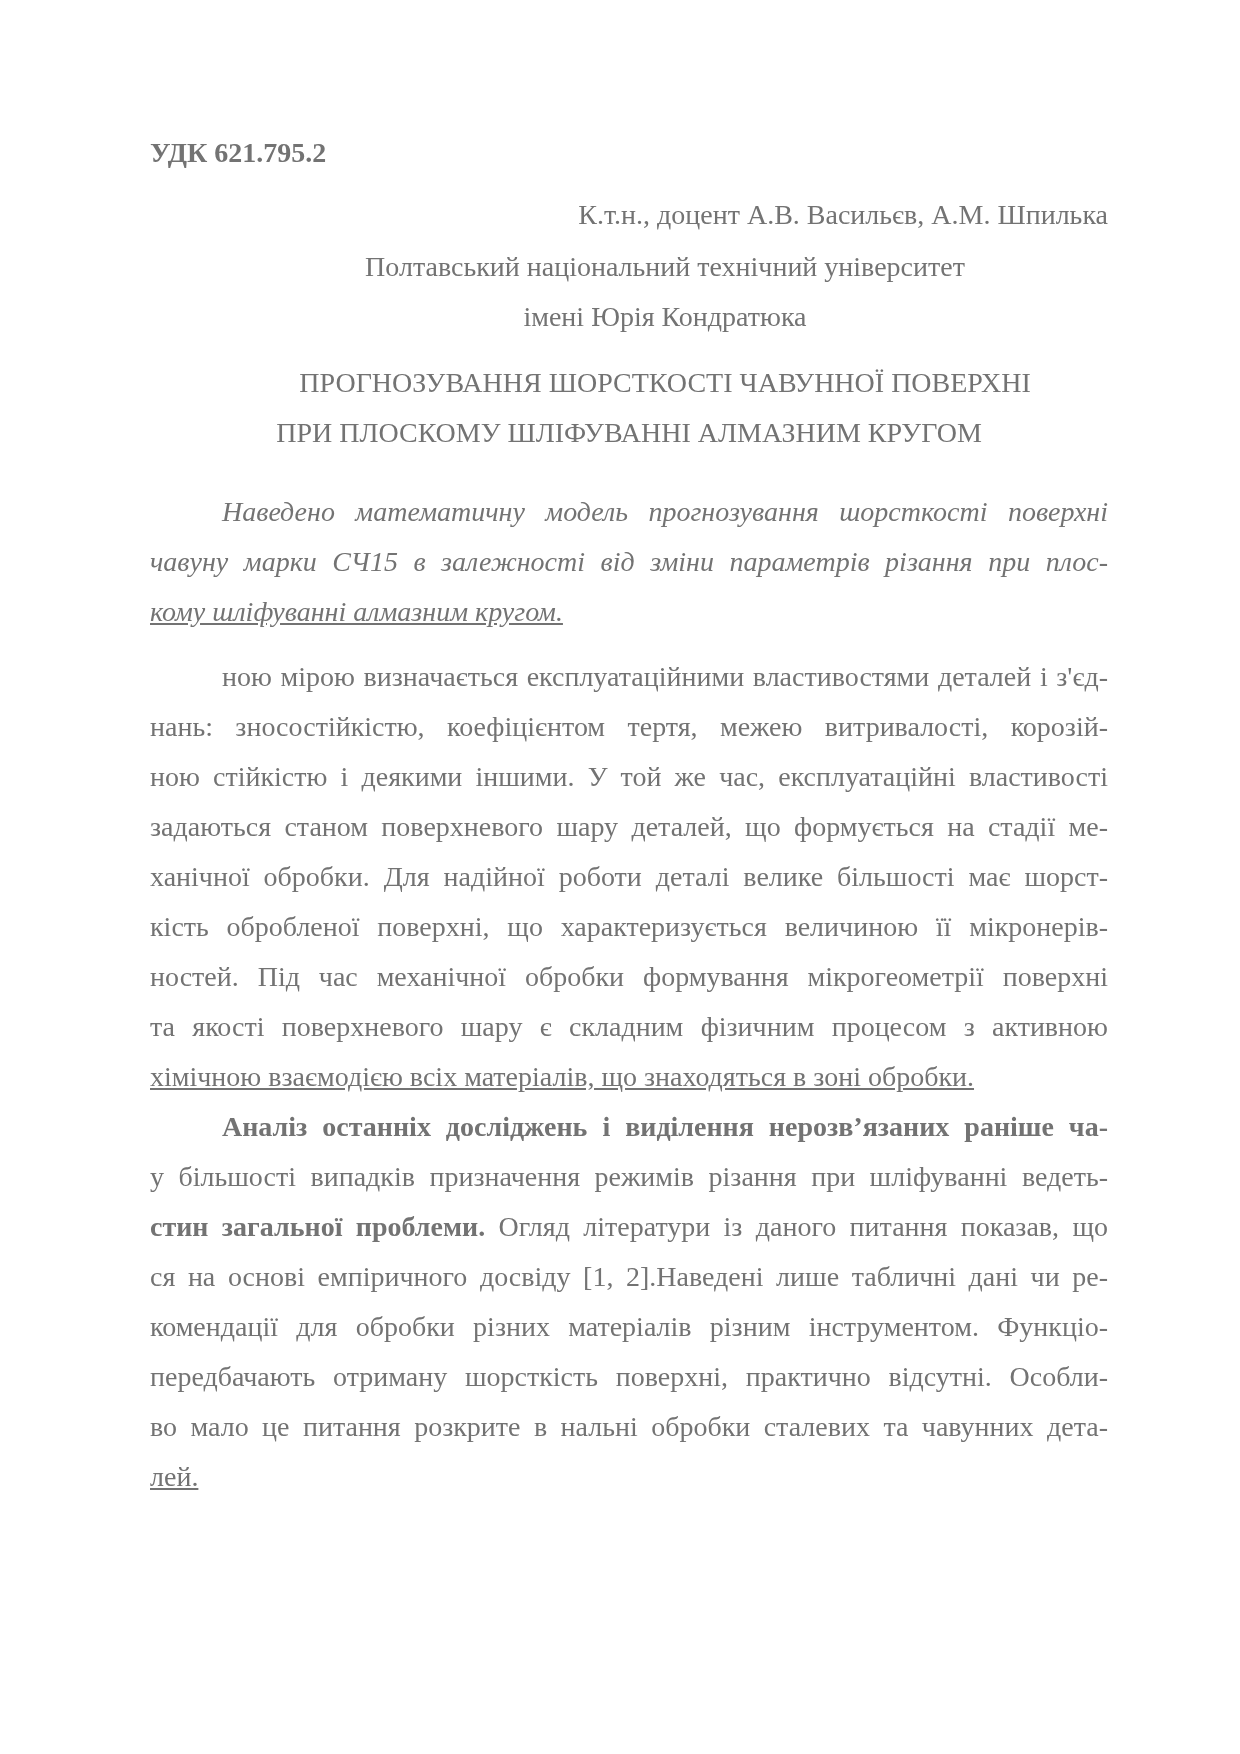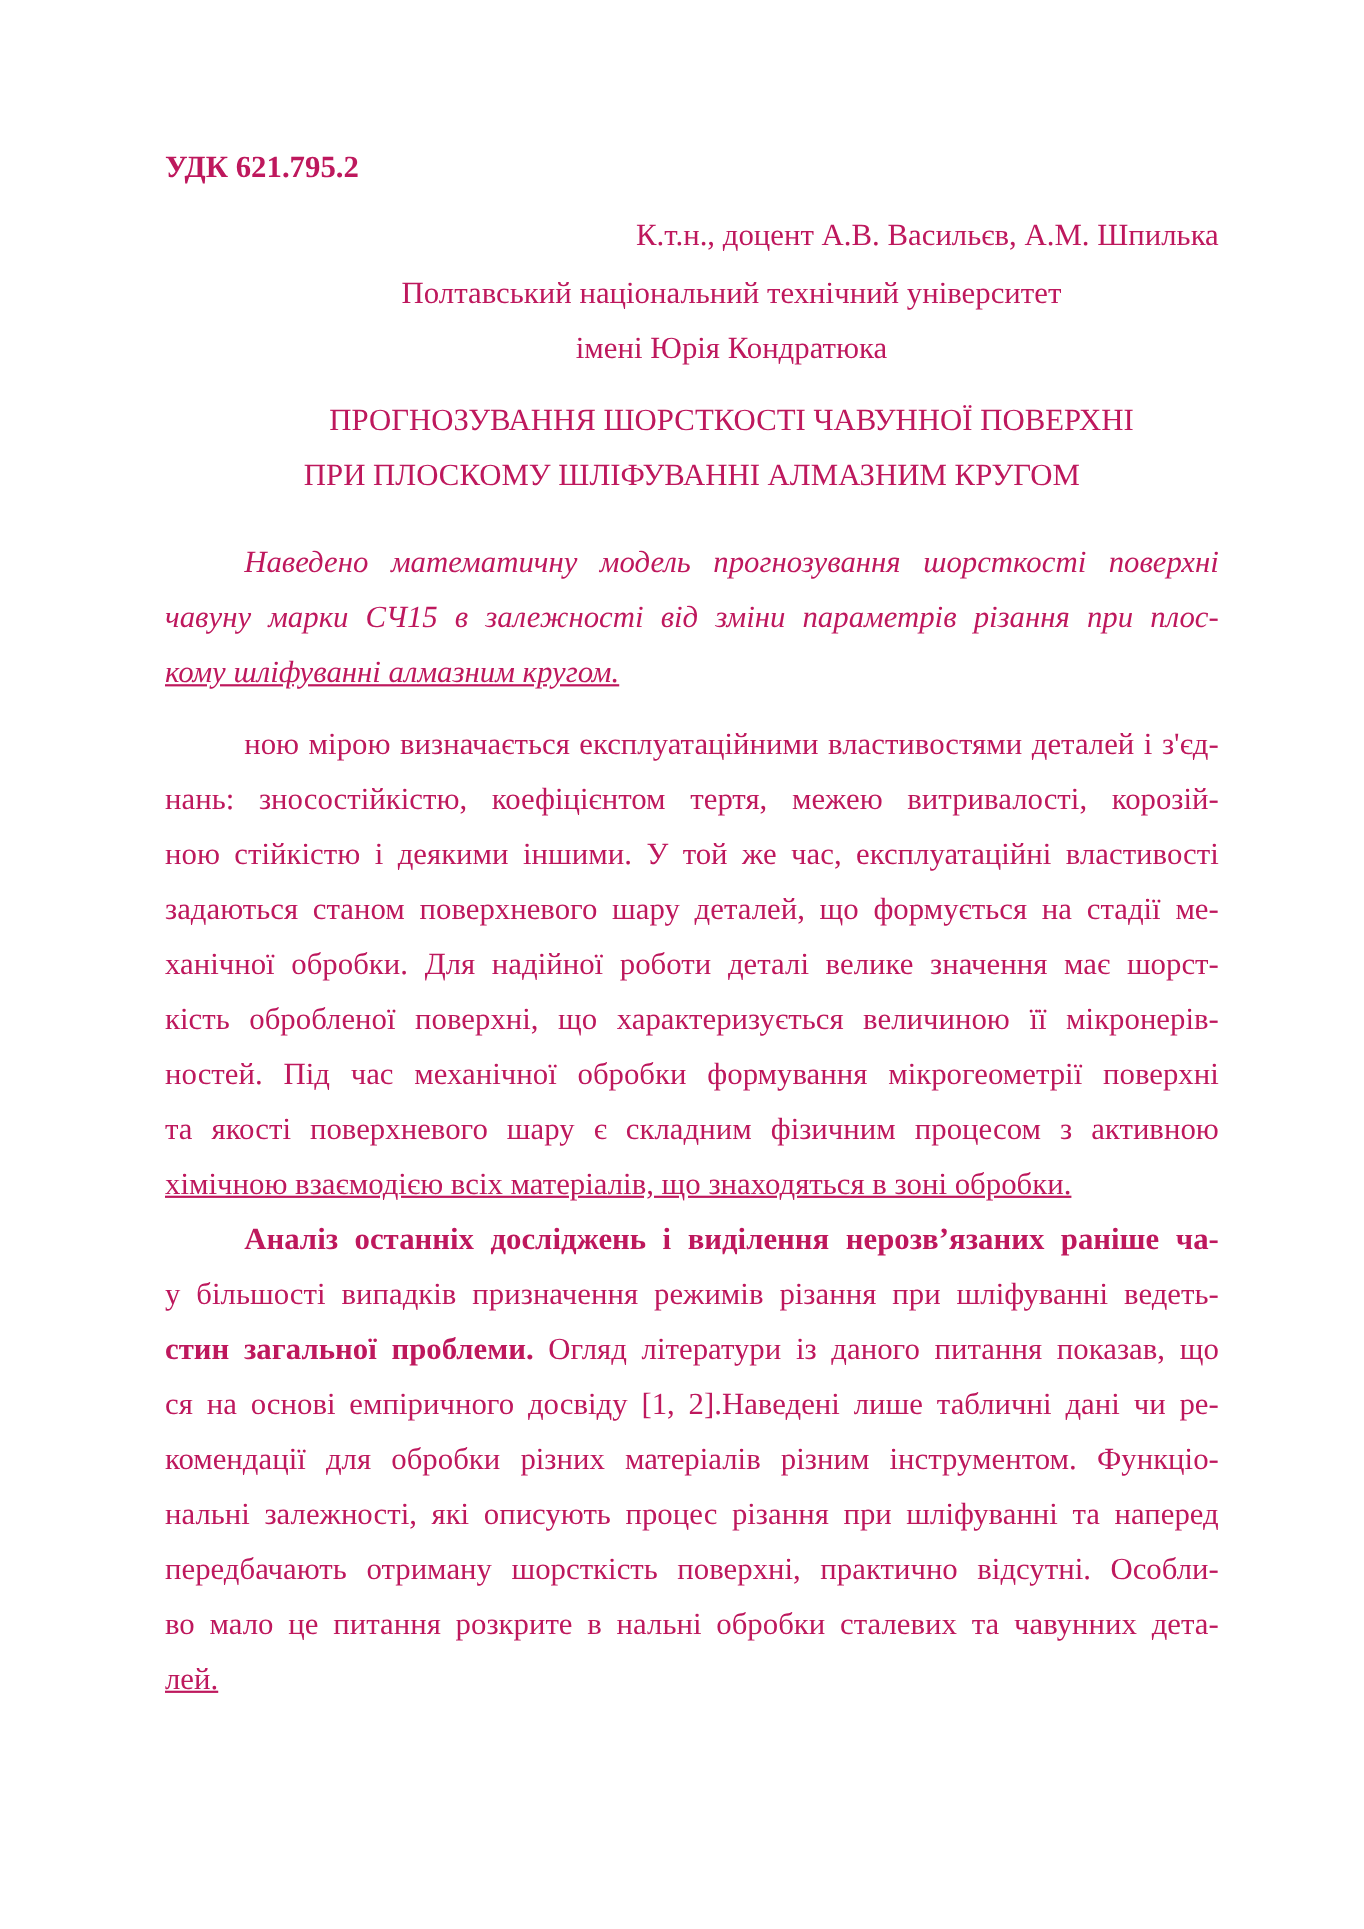--- a/index.html
+++ b/index.html
@@ -5,21 +5,21 @@
   html, body {
     margin: 0;
     padding: 0;
     background: #ffffff;
   }
   .page {
     position: relative;
     width: 1240px;
     height: 1754px;
     background: #ffffff;
-    color: #be185d;
+    color: #737373;
     font-family: "Liberation Serif", "DejaVu Serif", serif;
     font-size: 28px;
     line-height: 50px;
     box-sizing: border-box;
     padding-left: 150px;
     padding-right: 132px;
     overflow: hidden;
   }
   .block { margin: 0; }
   .ln { min-height: 50px; }
@@ -94,32 +94,31 @@
       <div class="ln"><span>Наведено математичну модель прогнозування шорсткості поверхні</span></div>
       <div class="ln"><span>чавуну марки СЧ15 в залежності від зміни параметрів різання при плос-</span></div>
       <div class="ln last"><span>кому шліфуванні алмазним кругом.</span></div>
     </div>
 
   <div class="block para1 just indent-first">
       <div class="ln"><span>ною мірою визначається експлуатаційними властивостями деталей і з'єд-</span></div>
       <div class="ln"><span>нань: зносостійкістю, коефіцієнтом тертя, межею витривалості, корозій-</span></div>
       <div class="ln"><span>ною стійкістю і деякими іншими. У той же час, експлуатаційні властивості</span></div>
       <div class="ln"><span>задаються станом поверхневого шару деталей, що формується на стадії ме-</span></div>
-      <div class="ln"><span>ханічної обробки. Для надійної роботи деталі велике значення має шорст-</span></div>
+      <div class="ln"><span>ханічної обробки. Для надійної роботи деталі велике більшості має шорст-</span></div>
       <div class="ln"><span>кість обробленої поверхні, що характеризується величиною її мікронерів-</span></div>
       <div class="ln"><span>ностей. Під час механічної обробки формування мікрогеометрії поверхні</span></div>
       <div class="ln"><span>та якості поверхневого шару є складним фізичним процесом з активною</span></div>
       <div class="ln last"><span>хімічною взаємодією всіх матеріалів, що знаходяться в зоні обробки.</span></div>
     </div>
 
   <div class="block para2 just indent-first">
       <div class="ln"><span class="b">Аналіз останніх досліджень і виділення нерозв’язаних раніше ча-</span></div>
       <div class="ln"><span>у більшості випадків призначення режимів різання при шліфуванні ведеть-</span></div>
       <div class="ln"><span class="b">стин загальної проблеми.</span><span> Огляд літератури із даного питання показав, що</span></div>
       <div class="ln"><span>ся на основі емпіричного досвіду [1, 2].Наведені лише табличні дані чи ре-</span></div>
       <div class="ln"><span>комендації для обробки різних матеріалів різним інструментом. Функціо-</span></div>
-      <div class="ln"><span>нальні залежності, які описують процес різання при шліфуванні та наперед</span></div>
       <div class="ln"><span>передбачають отриману шорсткість поверхні, практично відсутні. Особли-</span></div>
       <div class="ln"><span>во мало це питання розкрите в нальні обробки сталевих та чавунних дета-</span></div>
       <div class="ln last"><span>лей.</span></div>
     </div>
 
 </div>
 
 </body></html>

